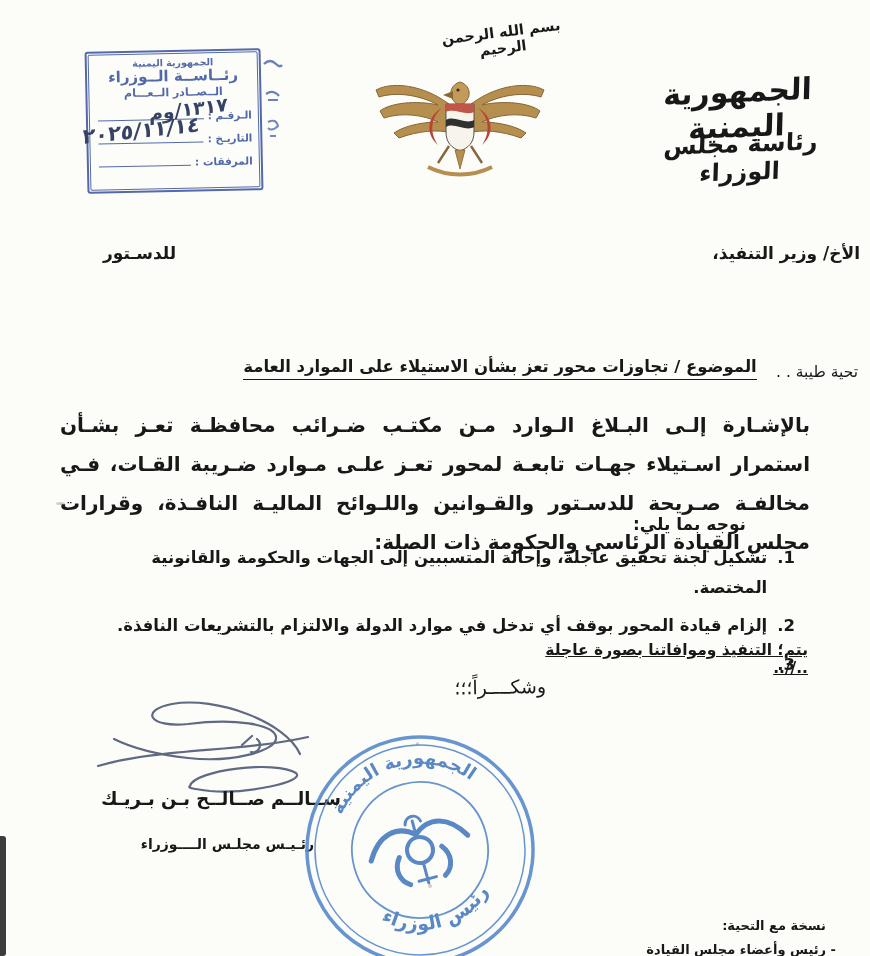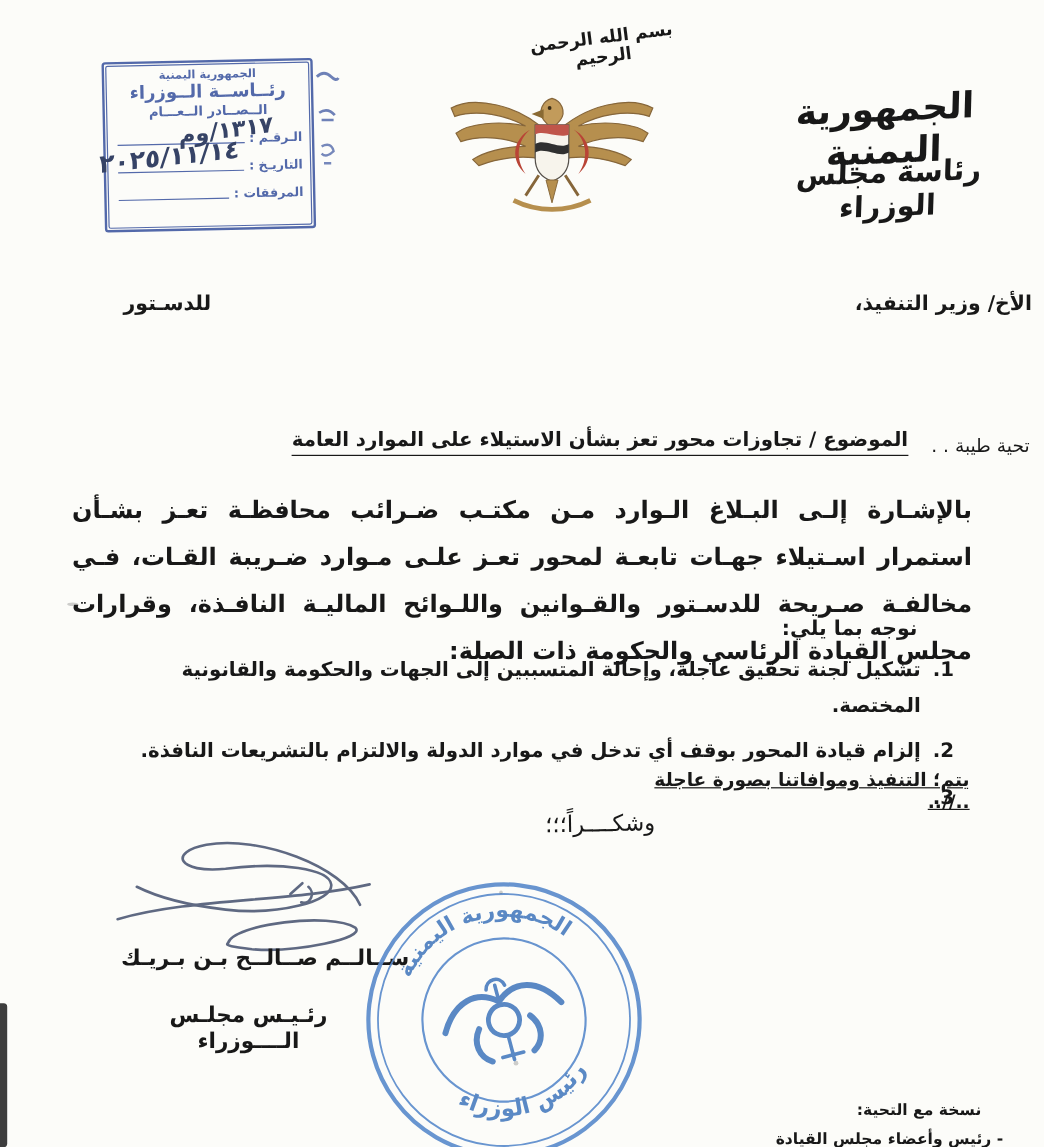--- a/index.html
+++ b/index.html
@@ -33,35 +33,35 @@
   .hdr2{left:620px;top:130px;width:240px;text-align:center;font-size:24px;font-weight:bold;transform:rotate(-2deg) skewX(-4deg);}
 
   
   .addr-row{left:103px;top:243px;width:757px;display:flex;direction:rtl;justify-content:space-between;
             font-size:17px;font-weight:bold;}
   .greeting{left:734px;top:315px;width:124px;text-align:right;font-size:15.5px;margin-top:48px;}
   .subject{left:202px;top:357px;width:596px;text-align:center;font-size:16.5px;font-weight:bold;}
   .subject span{display:inline-block;border-bottom:1.6px solid #181818;padding-bottom:3px;}
   .paragraph{left:60px;top:406px;width:750px;direction:rtl;text-align:justify;font-size:20px;
              font-weight:bold;line-height:1.95;}
-  .directive{left:633px;top:514px;width:150px;direction:rtl;text-align:center;font-size:17px;font-weight:bold;}
+  .directive{left:633px;top:514px;width:150px;direction:rtl;text-align:left;font-size:17px;font-weight:bold;}
   .list{left:95px;top:543px;width:700px;direction:rtl;font-size:16.5px;font-weight:bold;}
   .list-row{display:flex;direction:rtl;margin-bottom:9px;line-height:1.8;}
   .list-num{white-space:nowrap;margin-left:10px;}
   .closing{left:538px;top:641px;width:270px;direction:rtl;text-align:right;font-size:15.5px;font-weight:bold;text-decoration:underline;}
   .thanks{left:426px;top:676px;width:120px;font-size:19px;transform:rotate(-1deg);direction:rtl;}
 
   
   .sig-svg{left:90px;top:690px;width:242px;height:112px;}
   .sig-name{left:100px;top:788px;width:242px;direction:rtl;text-align:center;font-size:18px;font-weight:bold;}
-  .sig-title{left:100px;top:836px;width:214px;direction:rtl;text-align:center;font-size:18px;font-weight:bold;}
+  .sig-title{left:100px;top:836px;width:214px;direction:rtl;font-size:14px;font-weight:bold;}
   .seal{left:298px;top:728px;width:244px;height:244px;opacity:.92;}
 
   
-  .copy-label{left:714px;top:918px;width:120px;text-align:left;font-size:13px;font-weight:bold;}
+  .copy-label{left:714px;top:918px;width:120px;text-align:center;font-size:13px;font-weight:bold;}
   .copy-item{left:592px;top:942px;width:244px;text-align:right;font-size:13px;font-weight:bold;direction:rtl;}
 
   
   .edge-streak{left:0;top:836px;width:6px;height:120px;background:#222;opacity:.88;border-radius:0 3px 3px 0;}
   .speck{background:rgba(40,40,40,.22);border-radius:50%;}
 </style>
 </head>
 <body>
 
 <div class="page">

